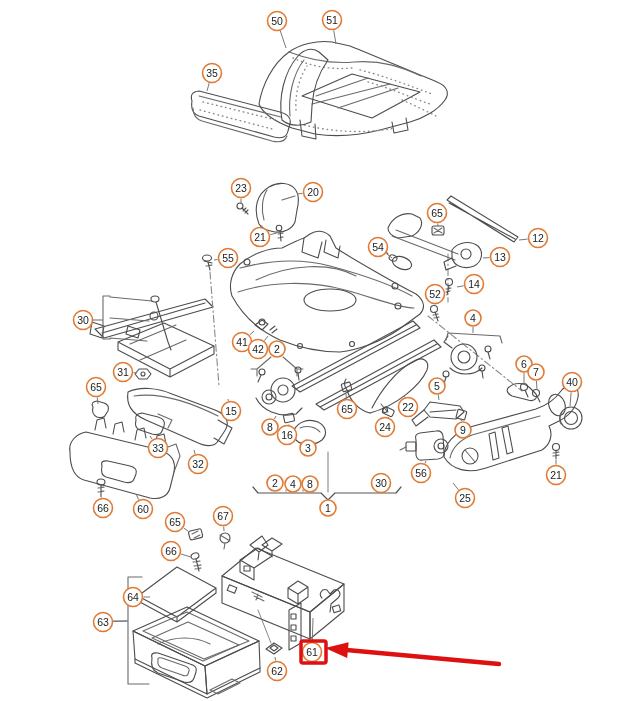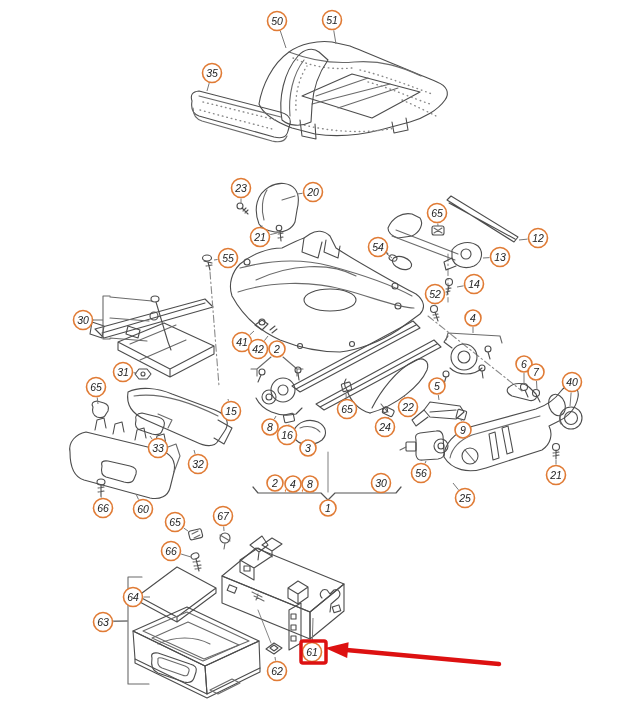--- a/index.html
+++ b/index.html
@@ -1,19 +1,18 @@
 <!DOCTYPE html>
 <html><head>
 <meta charset="utf-8">
 <style>
   html,body{margin:0;padding:0;background:#ffffff;}
   .stage{
     position:relative;width:622px;height:701px;background:#ffffff;overflow:hidden;
     font-family:"Liberation Sans", sans-serif;
-    font-style:italic;
   }
   svg{display:block;}
   .callout-num{font-family:"Liberation Sans", sans-serif;}
 </style>
 </head>
 <body>
 
 <div class="stage">
 <svg width="622" height="701" viewBox="0 0 622 701" xmlns="http://www.w3.org/2000/svg">
 

